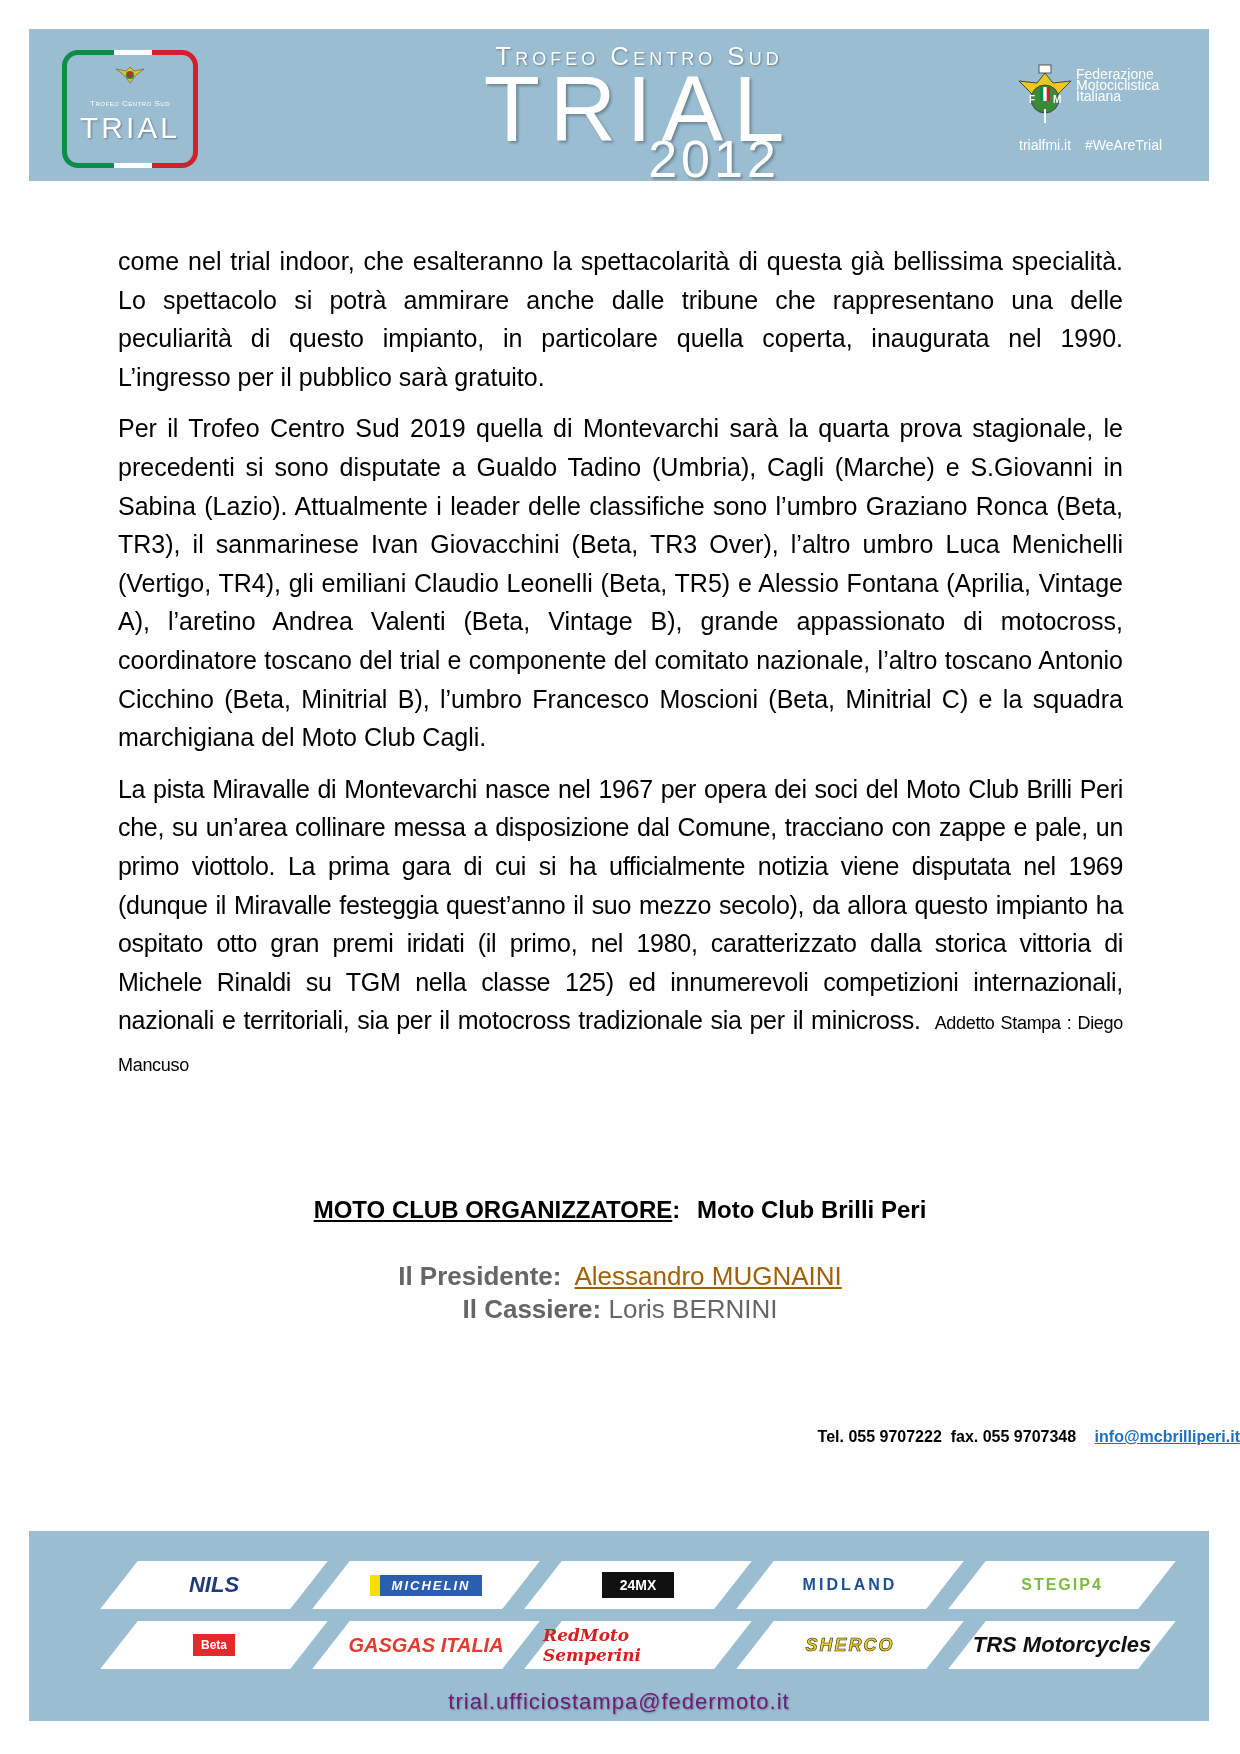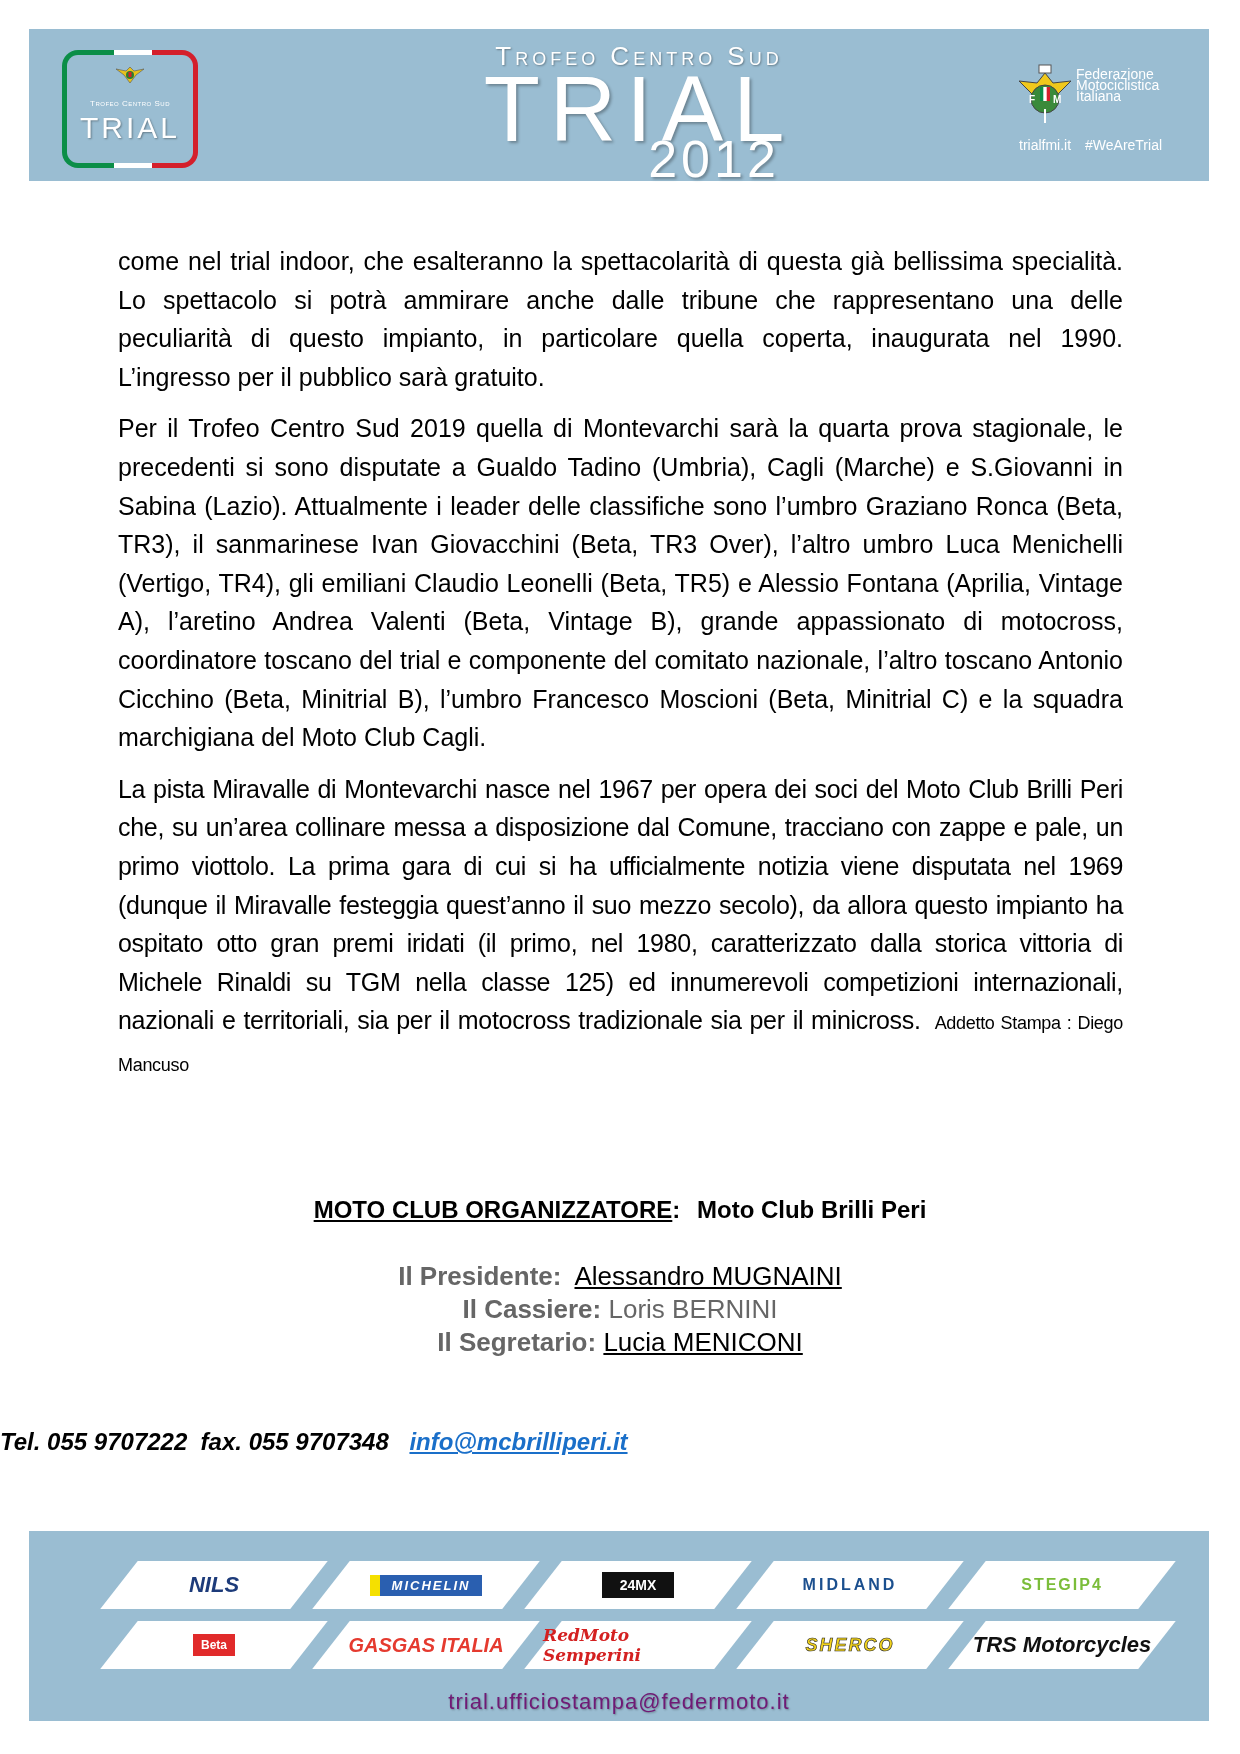--- a/index.html
+++ b/index.html
@@ -29,24 +29,24 @@
   .para { text-align:justify; margin:0 0 13px 0; }
   .para.condensed { letter-spacing:-0.3px; }
   .press { font-size:18px; margin-left:14px; }
 
   .organizer { position:absolute; left:0; right:0; top:1196px; text-align:center; font-weight:bold; font-size:24px; }
   .organizer .label { text-decoration:underline; }
   .organizer .club { font-size:24px; margin-left:10px; }
 
   .officers { position:absolute; left:0; right:0; top:1260px; text-align:center; font-size:26px; line-height:33px; color:#666; }
   .officers .role { font-weight:bold; }
-  .officers a { color:#000000; text-decoration:underline; }
+  .officers a { color:#a16207; text-decoration:underline; }
   .officers .plain { color:#666; }
 
-  .contacts { position:absolute; left:0; right:0; top:1428px; text-align:left; font-weight:bold; font-size:24px;font-style:italic; }
+  .contacts { position:absolute; left:0; right:0; top:1428px; text-align:right; font-weight:bold; font-size:16px; }
   .contacts a { color:#1a6fc9; text-decoration:underline; margin-left:14px; }
 
   
   .footer { position:absolute; left:29px; top:1531px; width:1180px; height:190px; background:#9abdd2; }
   .sponsor { position:absolute; height:48px; width:190px; background:#fff; transform:skewX(-38deg); }
   .sponsor-inner { position:absolute; inset:0; transform:skewX(38deg); display:flex; align-items:center; justify-content:center; font-weight:bold; font-style:italic; font-size:16px; }
   .footer-email { position:absolute; left:0; right:0; top:158px; text-align:center; color:#701a75; font-size:22px; letter-spacing:1px; text-shadow:1px 1px 2px rgba(0,0,0,0.3); }
 
   .s-nils { color:#1d3b7a; font-size:22px; }
   .s-michelin { background:#2a5fb0; color:#fff; padding:3px 12px; font-size:13px; letter-spacing:2px; border-left:10px solid #f5e000; }
@@ -112,24 +112,20 @@
 
 <div class="officers">
   <div>
     <span class="role">Il Presidente:</span>&nbsp;
     <a>Alessandro MUGNAINI</a>
   </div>
   <div>
     <span class="role">Il Cassiere:</span>
     <span class="plain">Loris BERNINI</span>
   </div>
-  <div>
-    <span class="role">Il Segretario:</span>
-    <a>Lucia MENICONI</a>
-  </div>
 </div>
 
 <div class="contacts">
   <span>Tel. 055 9707222</span>&nbsp;
   <span>fax. 055 9707348</span>
   <a>info@mcbrilliperi.it</a>
 </div>
 
 <div class="footer">
   <div class="sponsor" style="left:90px;top:30px;">

